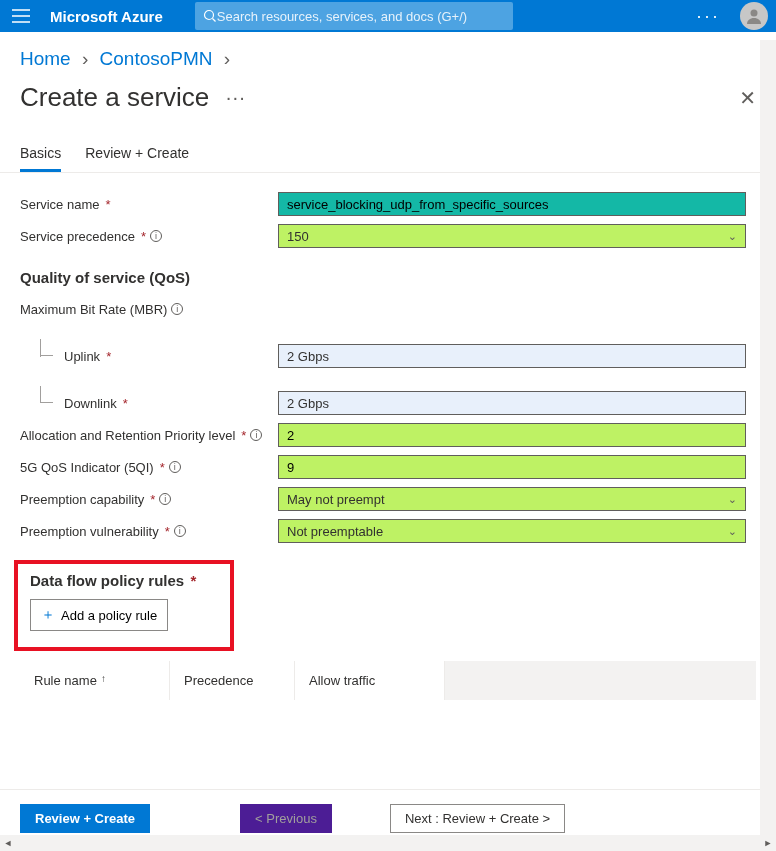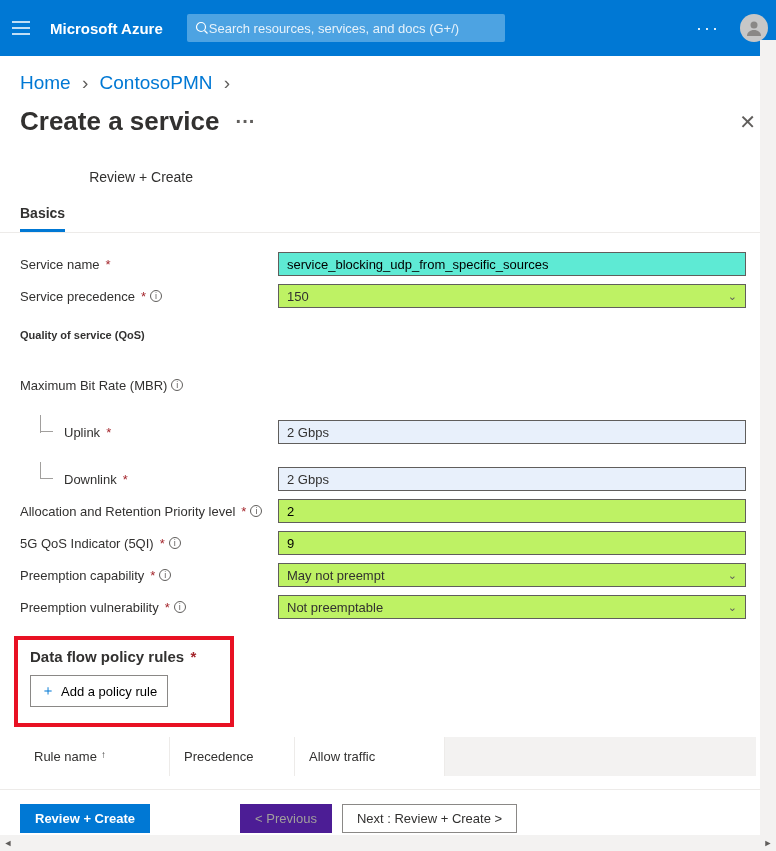--- a/index.html
+++ b/index.html
@@ -1,57 +1,57 @@
 <!DOCTYPE html>
 <html><head>
 <meta charset="utf-8">
 <style>
   * { box-sizing: border-box; margin: 0; padding: 0; }
   body { font-family: "Segoe UI", Arial, sans-serif; font-size: 13px; color: #323130; width: 776px; height: 851px; overflow: hidden; background: #fff; position: relative; }
 
   
-  .top-header { background: #0078d4; height: 56px; display: flex; align-items: center; padding: 0 8px; gap: 12px; }
+  .top-header { background: #0078d4; height: 32px; display: flex; align-items: center; padding: 0 8px; gap: 12px; }
   .hamburger { color: #fff; cursor: pointer; padding: 4px; }
   .brand { color: #fff; font-weight: 600; font-size: 15px; margin-left: 4px; white-space: nowrap; }
-  .search-box { flex: 0 0 318px; height: 28px; background: #4da3e2; border-radius: 2px; display: flex; align-items: center; padding: 0 8px; margin-left: 12px; }
+  .search-box { flex: 0 0 318px; height: 28px; background: #4da3e2; border-radius: 2px; display: flex; align-items: center; padding: 0 8px; margin-left: 20px; }
   .search-box input { flex: 1; border: none; background: transparent; color: #fff; font-size: 13px; outline: none; }
   .search-box input::placeholder { color: #e6f2fb; }
   .header-spacer { flex: 1; }
   .header-more { color: #fff; padding: 0 8px; cursor: pointer; font-size: 18px; letter-spacing: 2px; }
   .avatar-circle { width: 28px; height: 28px; border-radius: 50%; background: #c7c7c7; display: flex; align-items: center; justify-content: center; }
 
   
   .breadcrumb { padding: 16px 20px 8px; font-size: 19px; color: #605e5c; }
   .breadcrumb a { color: #0078d4; text-decoration: none; }
   .breadcrumb .sep { margin: 0 6px; color: #605e5c; }
 
   
   .page-title-row { padding: 4px 20px 24px; display: flex; align-items: center; justify-content: space-between; }
-  .page-title { font-size: 26px; font-weight: 700; color: #323130; display: flex; align-items: center; gap: 16px; }
+  .page-title { font-size: 26px; font-weight: 400; color: #323130; display: flex; align-items: center; gap: 16px; }
   .title-more { color: #605e5c; font-size: 20px; cursor: pointer; }
   .close-x { font-size: 20px; color: #605e5c; cursor: pointer; font-weight: 300; }
 
   
   .tabs { display: flex; border-bottom: 1px solid #edebe9; padding: 0 20px; gap: 24px; }
   .tab { padding: 8px 0; font-size: 14px; color: #323130; cursor: pointer; border-bottom: 3px solid transparent; }
-  .tab.active { border-bottom-color: #0078d4; font-weight: 700; margin-top: 36px; }
+  .tab.active { border-bottom-color: #0078d4; font-weight: 400; }
 
   
   .form-area { padding: 18px 20px 0; }
   .form-row { display: flex; align-items: center; margin-bottom: 6px; min-height: 26px; }
   .form-label { width: 258px; font-size: 13px; color: #323130; display: flex; align-items: center; gap: 4px; }
   .req { color: #a4262c; margin-left: 2px; }
   .info-icon { display: inline-flex; width: 12px; height: 12px; border: 1px solid #605e5c; border-radius: 50%; font-size: 9px; align-items: center; justify-content: center; color: #605e5c; cursor: pointer; }
   .form-input, .form-select { flex: 1; height: 24px; border: 1px solid #605e5c; padding: 0 8px; font-size: 13px; font-family: inherit; background: #bef264; max-width: 468px; }
-  .form-input.highlighted { background: #5eead4; }
+  .form-input.highlighted { background: #14b8a6; }
   .form-select { position: relative; display: flex; align-items: center; justify-content: space-between; cursor: pointer; }
   .form-select.highlighted { background: #e8f0fb; }
   .chev { font-size: 11px; color: #605e5c; }
 
-  .section-header { font-size: 11px; font-weight: 700; margin: 20px 0 31px; }
+  .section-header { font-size: 15px; font-weight: 700; margin: 20px 0 10px; }
 
   .indent-line { position: relative; padding-left: 44px; margin-top: 21px; }
   .indent-line::before { content: ""; position: absolute; left: 20px; top: -4px; bottom: 50%; width: 12px; border-left: 1px solid #a19f9d; border-bottom: 1px solid #a19f9d; }
   .indent-wrap { position: relative; }
   .indent-wrap::before { content: ""; position: absolute; left: 20px; top: 0; height: 14px; width: 1px; background: #a19f9d; }
 
   
   .highlight-box { border: 4px solid #e81123; padding: 8px 12px 16px; margin: 16px 0 0 -6px; width: 220px; }
   .policy-header { font-size: 15px; font-weight: 700; margin-bottom: 10px; }
   .add-rule-btn { border: 1px solid #8a8886; background: #fff; padding: 6px 10px; font-size: 13px; display: inline-flex; align-items: center; gap: 6px; cursor: pointer; }
@@ -64,21 +64,21 @@
   .col.pr { width: 125px; border-right: 1px solid #edebe9; }
   .col.at { width: 150px; border-right: 1px solid #edebe9; }
   .col.ex { flex: 1; background: #f3f2f1; }
   .sort-arrow { font-size: 10px; }
 
   
   .footer { position: absolute; bottom: 18px; left: 0; right: 0; border-top: 1px solid #edebe9; padding: 14px 20px 0; display: flex; gap: 10px; align-items: center; }
   .btn { padding: 6px 14px; font-size: 13px; border: 1px solid transparent; cursor: pointer; font-family: inherit; }
   .btn.primary { background: #0078d4; color: #fff; font-weight: 600; }
   .btn.secondary { background: #4c1d95; color: #a19f9d; border: 1px solid transparent; }
-  .btn.outline { background: #fff; border: 1px solid #8a8886; color: #323130; }
+  .btn.outline { background: #fff; border: 1px solid #8a8886; color: #323130; margin-left: 48px; }
   .footer-gap { width: 70px; }
 
   
   .hscroll { position: absolute; bottom: 0; left: 0; right: 0; height: 16px; background: #f3f2f1; display: flex; align-items: center; }
   .hscroll .arrow { width: 16px; height: 16px; display: flex; align-items: center; justify-content: center; font-size: 9px; color: #605e5c; }
   .hscroll .track { flex: 1; }
   .vscroll { position: absolute; top: 40px; right: 0; bottom: 16px; width: 16px; background: #f3f2f1; }
 
   svg { display: block; }
 </style>

